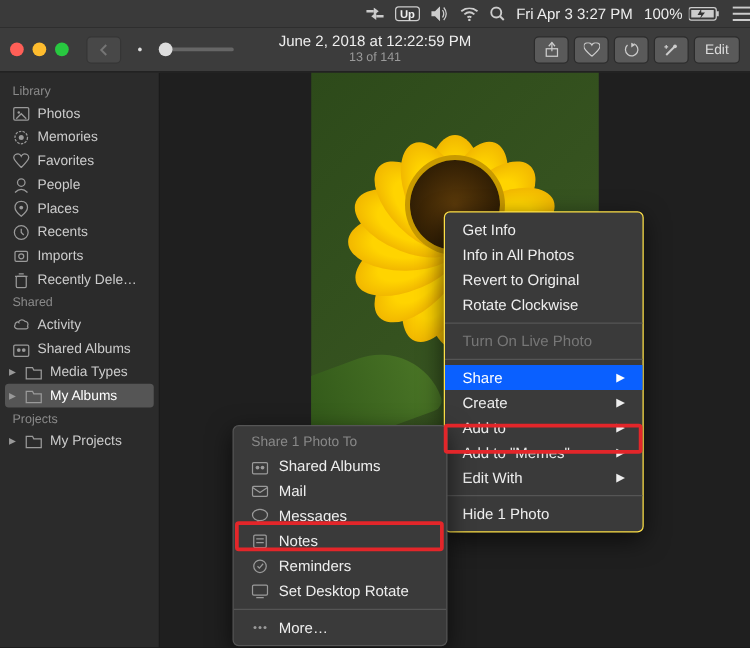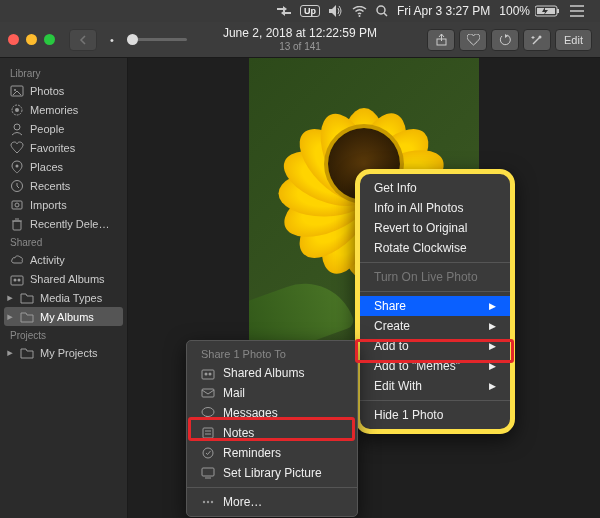--- a/index.html
+++ b/index.html
@@ -1,17 +1,17 @@
 <!DOCTYPE html>
 <html><head>
 <meta charset="utf-8">
 <style>
 * { margin:0; padding:0; box-sizing:border-box; font-family: -apple-system, "Helvetica Neue", Arial, sans-serif; -webkit-font-smoothing:antialiased; }
 body { width:600px; height:518px; background:#000; overflow:hidden; color:#ddd; font-size:12px; }
-.menubar { height:22px; background:#3a3a3a; display:flex; justify-content:flex-end; align-items:center; padding:0 16px; gap:9px; color:#eee; font-size:12px; }
+.menubar { height:22px; background:#3a3a3a; display:flex; justify-content:flex-end; align-items:center; padding:0 0; gap:9px; color:#eee; font-size:12px; }
 .menubar .mb-item { display:flex; align-items:center; gap:2px; }
 .menubar svg { display:block; }
 .window { position:absolute; top:22px; left:0; width:600px; height:496px; background:#262626; display:flex; flex-direction:column; }
 .toolbar { height:36px; background:#3c3c3c; border-bottom:1px solid #1a1a1a; display:flex; align-items:center; padding:0 8px; gap:6px; position:relative; }
 .traffic { display:flex; gap:7px; margin-right:8px; }
 .traffic span { width:11px; height:11px; border-radius:50%; display:block; }
 .tl-red { background:#ff5f57; } .tl-yel { background:#febc2e; } .tl-grn { background:#28c840; }
 .btn { background:#5a5a5a; border:1px solid #2c2c2c; border-radius:4px; height:22px; min-width:28px; display:flex; align-items:center; justify-content:center; color:#ddd; font-size:11px; }
 .btn.dis { opacity:.4; }
 .zoom-slider { width:60px; height:3px; background:#666; border-radius:2px; position:relative; }
@@ -25,21 +25,21 @@
 .sb-head { font-size:10px; color:#8a8a8a; padding:4px 10px 2px; }
 .sb-item { display:flex; align-items:center; gap:6px; padding:2px 10px; height:19px; color:#ccc; font-size:11px; white-space:nowrap; overflow:hidden; text-overflow:ellipsis; }
 .sb-item.sel { background:#555; color:#fff; border-radius:3px; margin:0 4px; padding:2px 6px; }
 .sb-item .ic { width:14px; height:14px; display:flex; align-items:center; justify-content:center; color:#999; flex-shrink:0; }
 .content { flex:1; background:#1f1f1f; position:relative; display:flex; align-items:flex-start; justify-content:center; }
 .photo { width:230px; height:330px; margin-top:0; background:linear-gradient(135deg,#2d4a1a,#3d5a24); position:relative; overflow:hidden; }
 .flower { position:absolute; top:50px; left:50%; transform:translateX(-50%); }
 .petal { position:absolute; width:46px; height:90px; background:radial-gradient(ellipse at center,#ffd400 40%,#f2b800 70%,#d89800); border-radius:50% 50% 48% 48%; transform-origin:50% 95%; }
 .ctr { position:absolute; top:70px; left:50%; transform:translateX(-50%); width:72px; height:72px; border-radius:50%; background:radial-gradient(circle,#5b3a0a 0%,#3a2405 55%,#1f1403 100%); box-shadow:0 0 0 4px #c89a00; z-index:2; }
 .leaf { position:absolute; width:120px; height:60px; background:linear-gradient(90deg,#2f5518,#4a7526); border-radius:10px 60px 10px 60px; }
-.ctx-menu { position:absolute; background:#3a3a3a; border:5px solid #fde047; border-radius:15px; box-shadow:0 6px 20px rgba(0,0,0,.6); padding:4px 0; font-size:12px; color:#eee; z-index:20; }
+.ctx-menu { position:absolute; background:#3a3a3a; border:1px solid #fde047; border-radius:5px; box-shadow:0 6px 20px rgba(0,0,0,.6); padding:4px 0; font-size:12px; color:#eee; z-index:20; }
 .ctx-item { padding:3px 14px; display:flex; align-items:center; justify-content:space-between; white-space:nowrap; height:20px; }
 .ctx-item.dis { color:#777; }
 .ctx-item.sel { background:#0a60ff; color:#fff; }
 .ctx-sep { height:1px; background:#555; margin:4px 0; }
 .ctx-arrow { font-size:9px; margin-left:14px; }
 .sub-menu { position:absolute; background:#3a3a3a; border:1px solid #555; border-radius:5px; box-shadow:0 6px 20px rgba(0,0,0,.6); padding:4px 0; font-size:12px; color:#eee; z-index:25; min-width:170px; }
 .sub-head { color:#888; padding:3px 14px; font-size:11px; }
 .sub-item { padding:3px 14px; display:flex; align-items:center; gap:8px; height:20px; }
 .sub-item.sel { background:#0a60ff; color:#fff; }
 .sub-item .ic { width:14px; height:14px; display:flex; align-items:center; justify-content:center; color:#bbb; }
@@ -168,33 +168,33 @@
             <svg width="14" height="14" viewBox="0 0 14 14">
               <circle cx="7" cy="7" r="5" stroke="#9a9a9a" fill="none" stroke-dasharray="2 1"></circle>
               <circle cx="7" cy="7" r="2" fill="#9a9a9a"></circle>
             </svg>
           </span>
           <span>Memories</span>
         </div>
         <div class="sb-item">
           <span class="ic">
             <svg width="14" height="14" viewBox="0 0 14 14">
+              <path d="M7,12 C4,9 1,6 1,4 C1,2 3,1 4.5,1 C6,1 6.5,2 7,3 C7.5,2 8,1 9.5,1 C11,1 13,2 13,4 C13,6 10,9 7,12" stroke="#9a9a9a" fill="none"></path>
+            </svg>
+          </span>
+          <span>Favorites</span>
+        </div>
+        <div class="sb-item">
+          <span class="ic">
+            <svg width="14" height="14" viewBox="0 0 14 14">
               <circle cx="7" cy="5" r="3" stroke="#9a9a9a" fill="none"></circle>
               <path d="M2,13 Q7,8 12,13" stroke="#9a9a9a" fill="none"></path>
             </svg>
           </span>
           <span>People</span>
-        </div>
-        <div class="sb-item">
-          <span class="ic">
-            <svg width="14" height="14" viewBox="0 0 14 14">
-              <path d="M7,12 C4,9 1,6 1,4 C1,2 3,1 4.5,1 C6,1 6.5,2 7,3 C7.5,2 8,1 9.5,1 C11,1 13,2 13,4 C13,6 10,9 7,12" stroke="#9a9a9a" fill="none"></path>
-            </svg>
-          </span>
-          <span>Favorites</span>
         </div>
         <div class="sb-item">
           <span class="ic">
             <svg width="14" height="14" viewBox="0 0 14 14">
               <path d="M7,1 C4,1 2,3 2,6 C2,9 7,13 7,13 C7,13 12,9 12,6 C12,3 10,1 7,1" stroke="#9a9a9a" fill="none"></path>
               <circle cx="7" cy="6" r="1.5" fill="#9a9a9a"></circle>
             </svg>
           </span>
           <span>Places</span>
         </div>
@@ -393,21 +393,21 @@
             </span>
             <span>Reminders</span>
           </div>
           <div class="sub-item">
             <span class="ic">
               <svg width="14" height="14" viewBox="0 0 14 14">
                 <rect x="1" y="2" width="12" height="8" rx="1" stroke="#9a9a9a" fill="none"></rect>
                 <line x1="4" y1="12" x2="10" y2="12" stroke="#9a9a9a"></line>
               </svg>
             </span>
-            <span>Set Library Picture</span>
+            <span>Set Desktop Rotate</span>
           </div>
           <div class="ctx-sep"></div>
           <div class="sub-item">
             <span class="ic">
               <svg width="14" height="14" viewBox="0 0 14 14">
                 <circle cx="3" cy="7" r="1.2" fill="#9a9a9a"></circle>
                 <circle cx="7" cy="7" r="1.2" fill="#9a9a9a"></circle>
                 <circle cx="11" cy="7" r="1.2" fill="#9a9a9a"></circle>
               </svg>
             </span>

